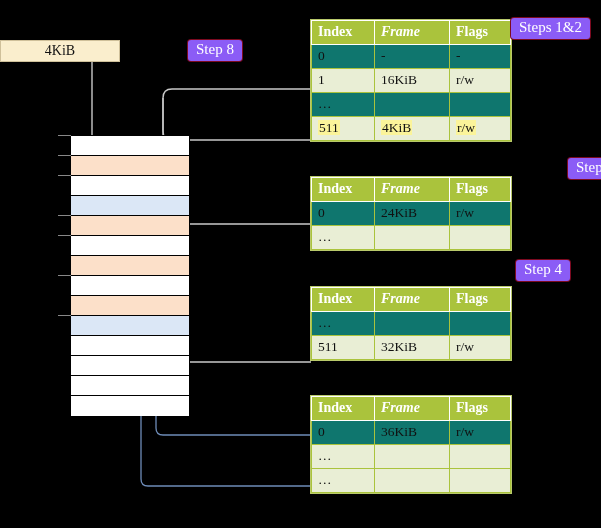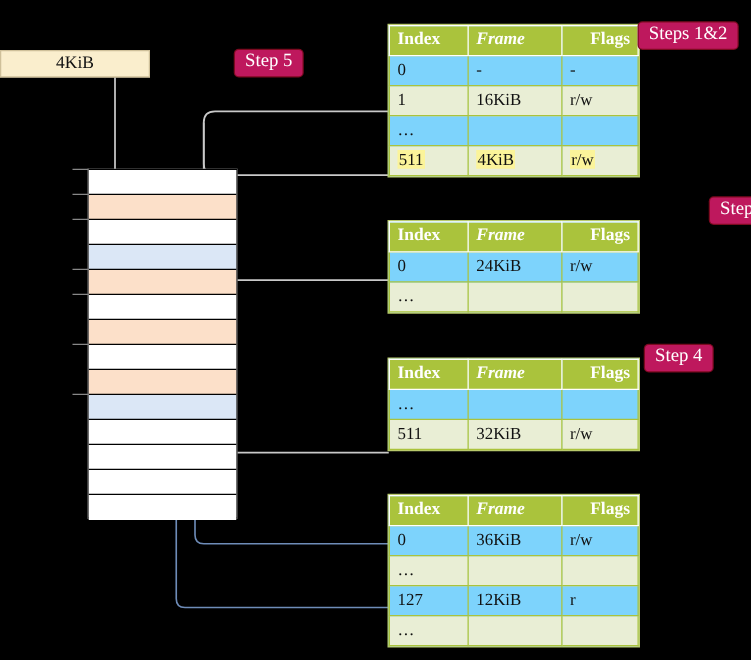--- a/index.html
+++ b/index.html
@@ -4,21 +4,21 @@
 <style>
   html,body{margin:0;padding:0;background:#000;}
   body{width:601px;height:528px;position:relative;overflow:hidden;
        font-family:"Liberation Serif","DejaVu Serif",serif;}
   .canvas{position:absolute;inset:0;width:601px;height:528px;}
 
   
   svg.wires{position:absolute;left:0;top:0;width:601px;height:528px;}
 
   
-  .badge{position:absolute;background:#be185d;color:#fff;
+  .badge{position:absolute;background:#8b5cf6;color:#fff;
          font-family:"Liberation Serif",serif;font-size:15px;
          padding:2px 8px 3px 8px;border-radius:3px;white-space:nowrap;
          line-height:1.05;box-shadow:0 0 0 1px #7c0a20;}
 
   
   .reqbox{position:absolute;left:0;top:40px;width:120px;height:22px;
           background:#faeecd;border:1px solid #cfc09a;
           color:#111;font-size:14px;display:flex;align-items:center;
           justify-content:center;box-sizing:border-box;}
 
@@ -28,34 +28,34 @@
   .memrow{height:20px;border-bottom:1px solid #000;box-sizing:border-box;
           background:#fff;}
   .memrow:last-child{border-bottom:none;}
   .memrow.orange{background:#fce0c9;}
   .memrow.blue{background:#dbe7f6;}
   .tick{position:absolute;left:58px;width:13px;height:0;
         border-top:1px solid #888;}
 
   
   .ptable{position:absolute;border-collapse:collapse;
-          background:#7dd3fc;font-size:13.5px;color:#111;
+          background:#0f766e;font-size:13.5px;color:#111;
           box-shadow:0 0 0 1px #b9c96b;}
   .ptable th{background:#aac33c;color:#fff;font-weight:bold;
              text-align:left;padding:3px 6px 4px 6px;font-size:14px;
              border:1px solid #fff;}
   .ptable td{padding:3px 6px 4px 6px;border:1px solid #aac33c;
              white-space:nowrap;height:14px;}
   .ptable tr.alt td{background:#e9eed5;}
   .ptable td.c-index{width:50px;}
   .ptable td.c-frame{width:62px;}
   .ptable td.c-flags{width:48px;}
   .ptable th.c-index{width:50px;}
   .ptable th.c-frame{width:62px;font-style:italic;}
-  .ptable th.c-flags{width:48px;text-align:right;}
+  .ptable th.c-flags{width:48px;}
   .hl{background:#fbf49a;padding:0 1px;}
 </style>
 </head>
 <body>
 
 <div class="canvas">
 
   <svg class="wires" viewBox="0 0 601 528" xmlns="http://www.w3.org/2000/svg">
     <defs>
       <marker id="gdown" markerWidth="8" markerHeight="8" refX="4" refY="7" orient="auto" markerUnits="userSpaceOnUse">
@@ -207,34 +207,29 @@
           <tr>
             <td class="c-index">0</td>
             <td class="c-frame">36KiB</td>
             <td class="c-flags">r/w</td>
           </tr>
           <tr class="alt">
             <td class="c-index">…</td>
             <td class="c-frame"></td>
             <td class="c-flags"></td>
           </tr>
-          <tr>
-            <td class="c-index">127</td>
-            <td class="c-frame">12KiB</td>
-            <td class="c-flags">r</td>
-          </tr>
           <tr class="alt">
             <td class="c-index">…</td>
             <td class="c-frame"></td>
             <td class="c-flags"></td>
           </tr>
         </tbody>
       </table>
     </div>
 
   <div id="badges">
-      <div class="badge" style="left: 188px; top: 40px;">Step 5</div>
+      <div class="badge" style="left: 188px; top: 40px;">Step 8</div>
       <div class="badge" style="left: 511px; top: 18px;">Steps 1&amp;2</div>
       <div class="badge" style="left: 520px; top: 158px; margin-left: 48px;">Step 3</div>
-      <div class="badge" style="left: 516px; top: 276px;">Step 4</div>
+      <div class="badge" style="left: 516px; top: 260px;">Step 4</div>
     </div>
 
 </div>
 
 </body></html>

